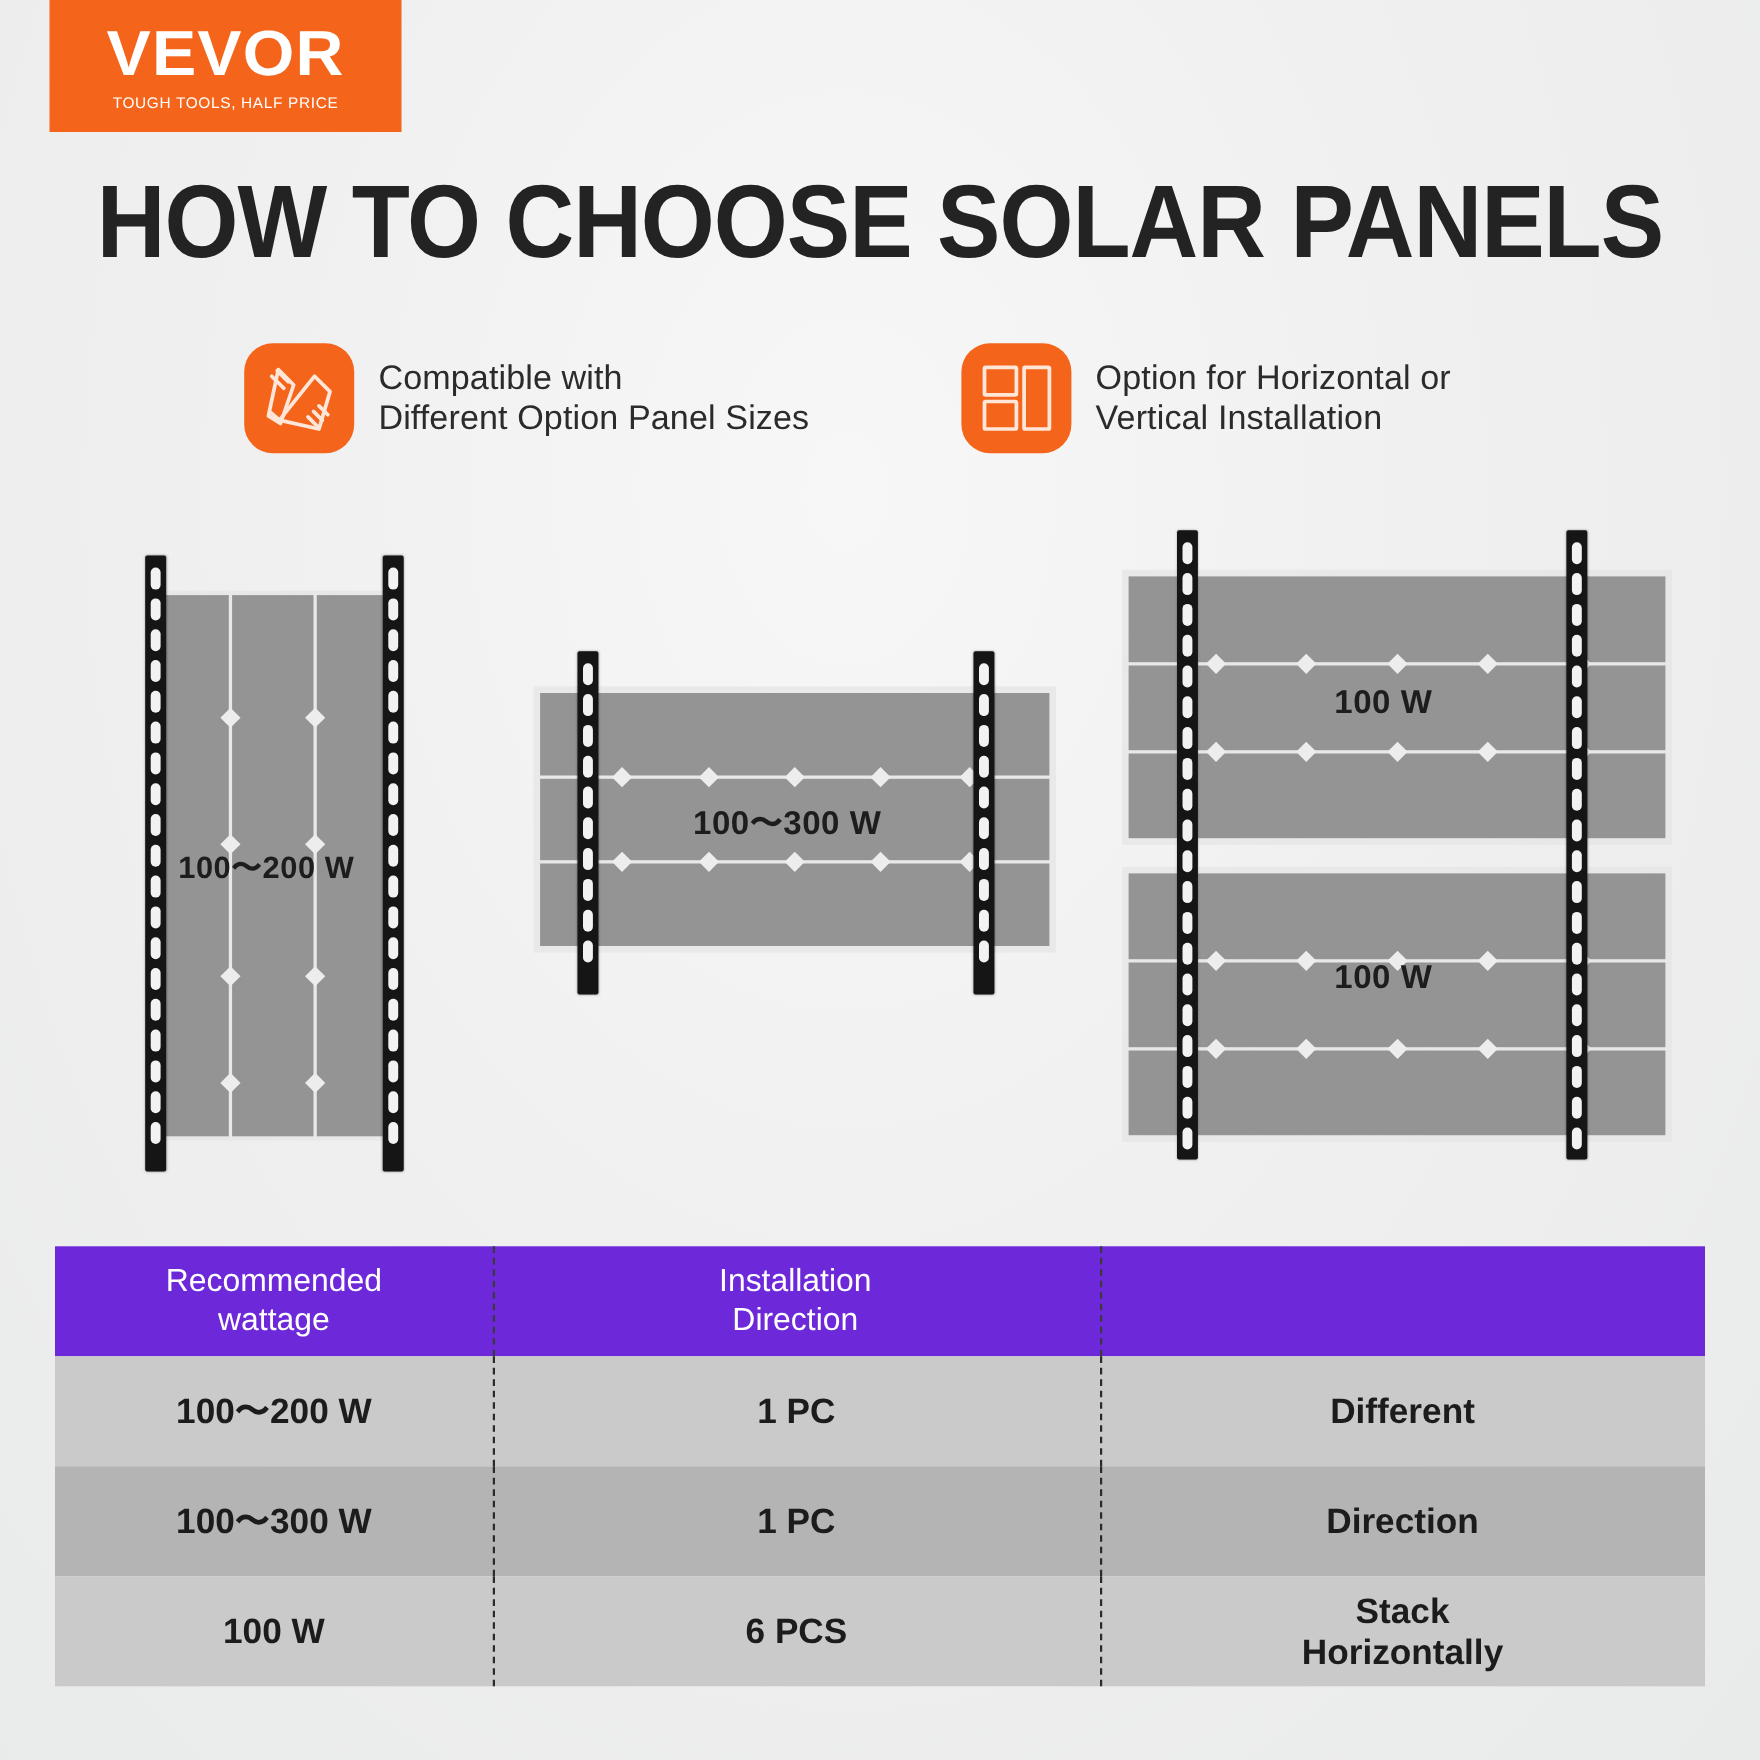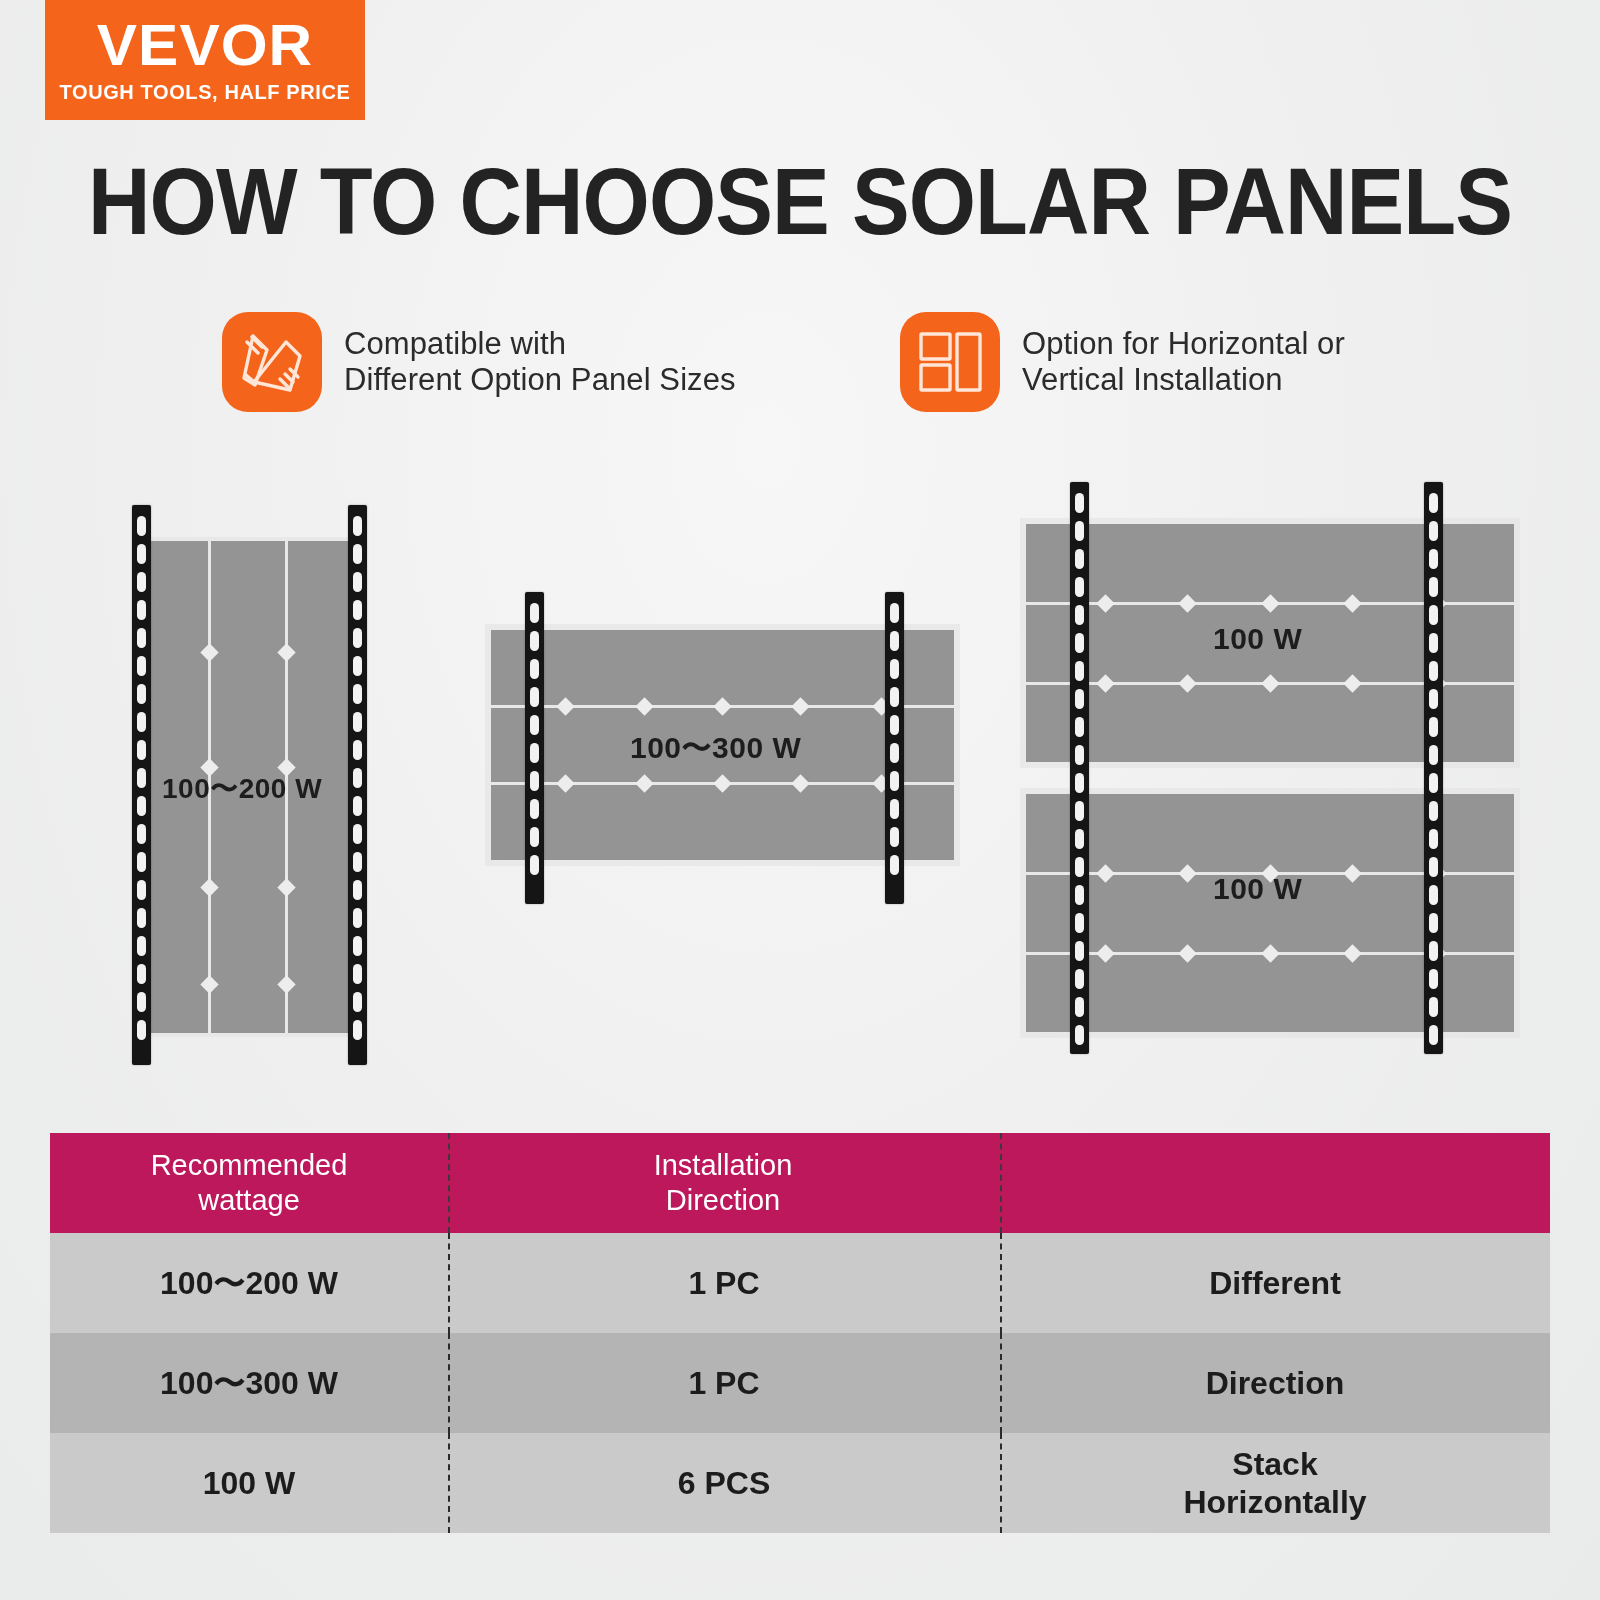--- a/index.html
+++ b/index.html
@@ -18,38 +18,38 @@
     background:#F4651B;
     display:flex; flex-direction:column;
     align-items:center; justify-content:center;
   }
   #logo .wordmark {
     color:#fff; font-weight:bold; font-size:58px;
     letter-spacing:1px; line-height:1; font-family:"Liberation Sans", sans-serif;
     transform:scaleX(1.04);
   }
   #logo .tagline {
-    color:#fff; font-size:20px; font-weight:bold;
+    color:#fff; font-size:14px; font-weight:normal;
     letter-spacing:0.6px; margin-top:7px;
   }
 
   
   #title {
     position:absolute; left:0; top:155px; width:1600px;
     text-align:center; color:#232323;
     font-size:94px; font-weight:bold; line-height:1;
     letter-spacing:-1px;
     transform:scaleX(0.92);
     font-family:"Liberation Sans", sans-serif;
   }
 
   
   .feature { position:absolute; display:flex; align-items:center; gap:22px; }
   #feature-0 { left:222px; top:312px; }
-  #feature-1 { left:900px; top:312px; }
+  #feature-1 { left:874px; top:312px; }
   .feature .fi {
     width:100px; height:100px; border-radius:26px; background:#F4651B;
     flex:0 0 100px; position:relative;
   }
   .feature .ftext {
     font-size:31px; color:#2b2b2b; line-height:1.17; white-space:pre-line;
     letter-spacing:0.1px;
   }
 
   
@@ -84,21 +84,21 @@
     width:9px; height:20px; background:#f2f2f2; border-radius:5px; flex:0 0 auto;
   }
   .wlabel {
     position:absolute; font-weight:bold; color:#1d1d1d;
     font-size:30px; white-space:nowrap; letter-spacing:0.5px;
   }
 
   
   #table { position:absolute; left:50px; top:1133px; width:1500px; }
   #table .trow { display:flex; width:100%; position:relative; }
-  #table .thead { height:100px; background:#be185d; }
+  #table .thead { height:100px; background:#6d28d9; }
   #table .tbody-row { height:100px; }
   #table .r-light { background:#CACACA; }
   #table .r-dark  { background:#B4B4B4; }
   #table .cell {
     display:flex; align-items:center; justify-content:center;
     text-align:center; line-height:1.2; white-space:pre-line;
   }
   #table .c0 { width:398px; }
   #table .c1 { width:552px; }
   #table .c2 { width:550px; }

